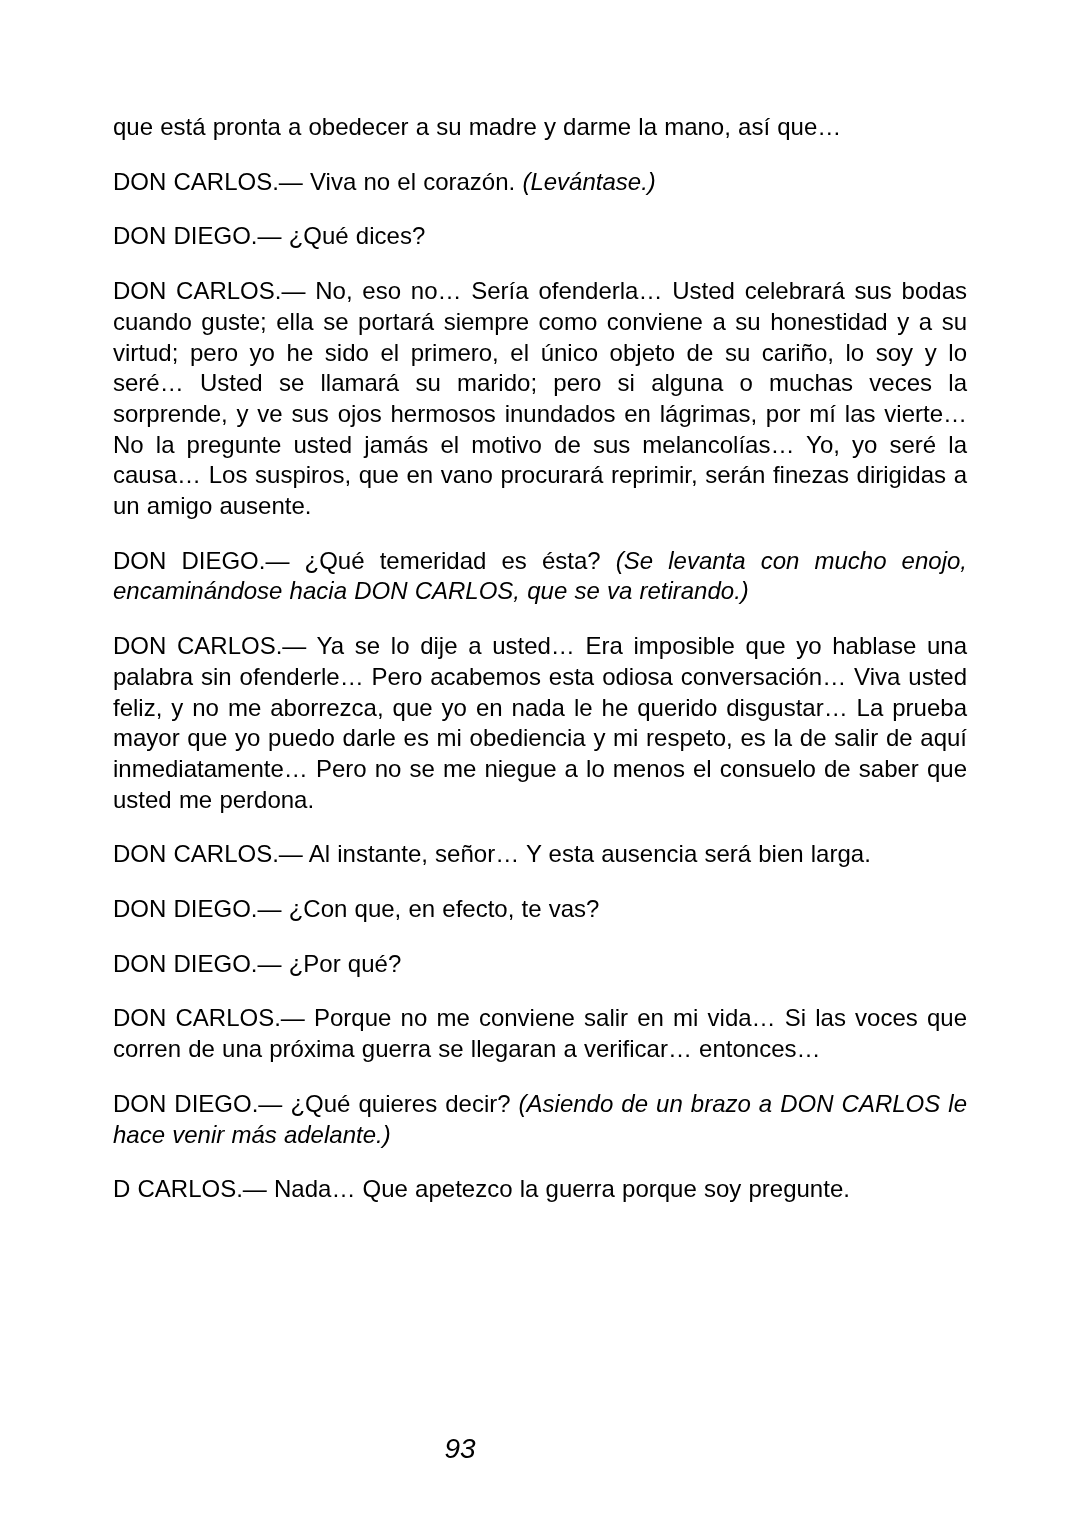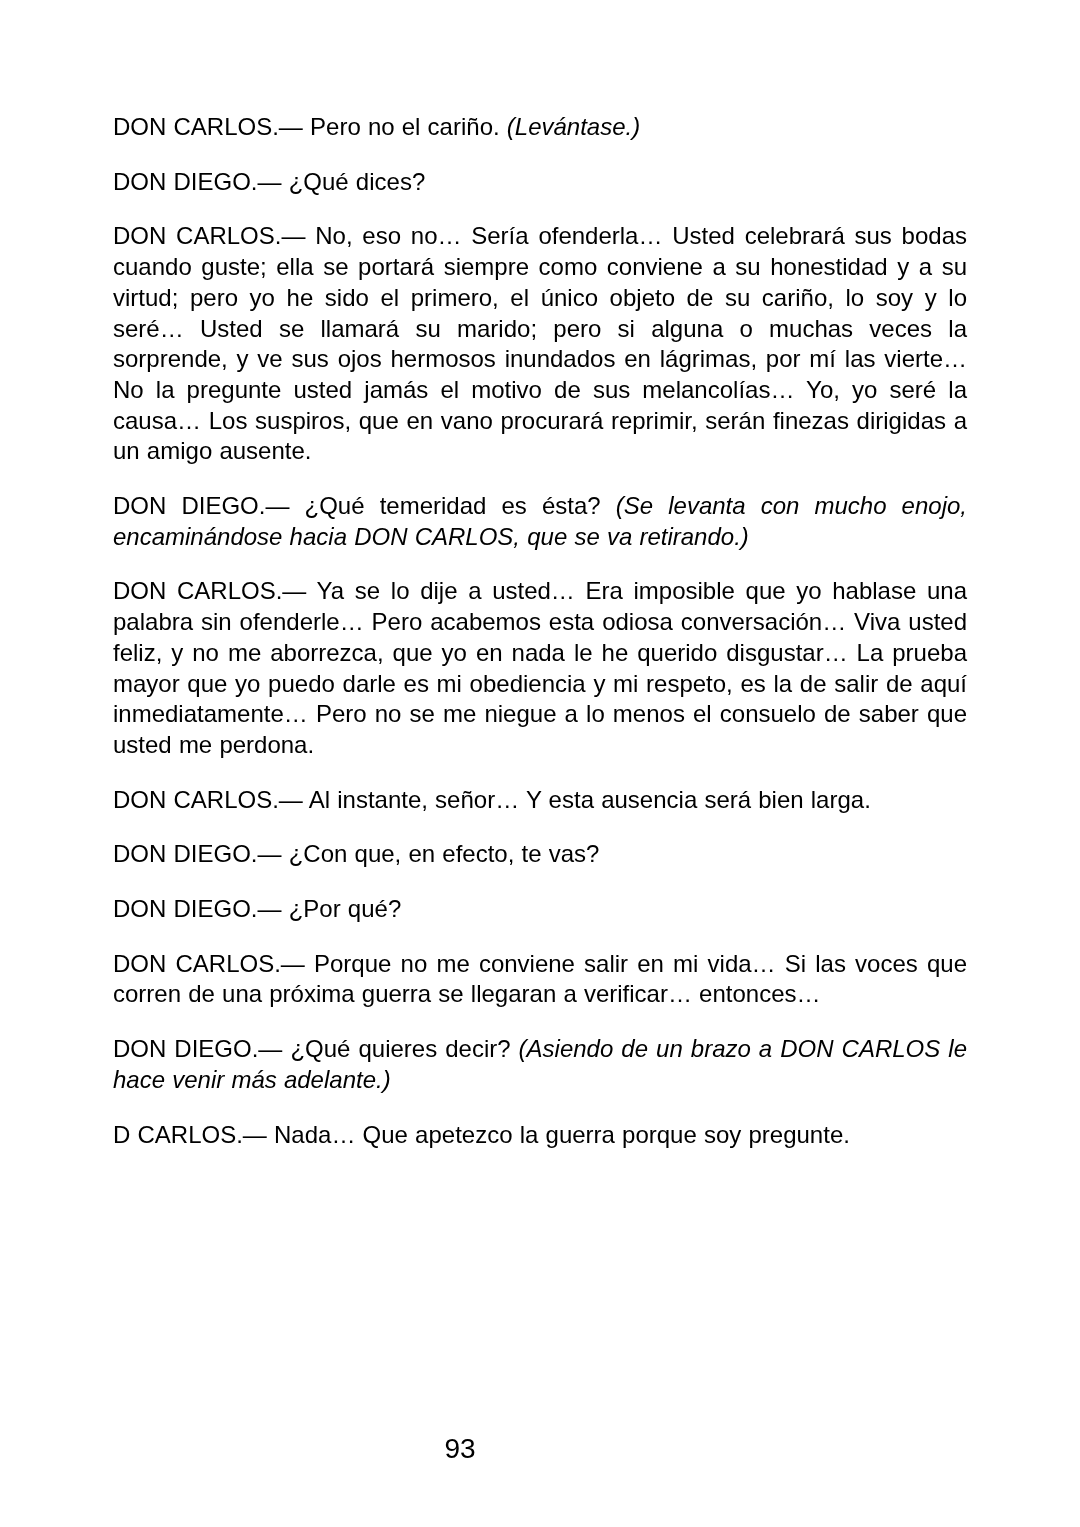--- a/index.html
+++ b/index.html
@@ -35,29 +35,31 @@
   }
   .page-number {
     position: absolute;
     top: 1433px;
     left: 0;
     width: 920px;
     text-align: center;
     font-size: 28px;
     line-height: 32px;
     color: #000000;
+    font-style: italic;
   }
 </style>
 </head>
 <body>
 
 <main class="page-content">
 
+  <p class="para"><span>que está pronta a obedecer a su madre y darme la mano, así que…</span></p>
 
-  <p class="para"><span>DON CARLOS.— Pero no el cariño. </span><span class="seg-italic">(Levántase.)</span></p>
+  <p class="para"><span>DON CARLOS.— Viva no el corazón. </span><span class="seg-italic">(Levántase.)</span></p>
 
   <p class="para"><span>DON DIEGO.— ¿Qué dices?</span></p>
 
   <p class="para"><span>DON CARLOS.— No, eso no… Sería ofenderla… Usted celebrará sus bodas cuando guste; ella se portará siempre como conviene a su honestidad y a su virtud; pero yo he sido el primero, el único objeto de su cariño, lo soy y lo seré… Usted se llamará su marido; pero si alguna o muchas veces la sorprende, y ve sus ojos hermosos inundados en lágrimas, por mí las vierte… No la pregunte usted jamás el motivo de sus melancolías… Yo, yo seré la causa… Los suspiros, que en vano procurará reprimir, serán finezas dirigidas a un amigo ausente.</span></p>
 
   <p class="para"><span>DON DIEGO.— ¿Qué temeridad es ésta? </span><span class="seg-italic">(Se levanta con mucho enojo, encaminándose hacia DON CARLOS, que se va retirando.)</span></p>
 
   <p class="para"><span>DON CARLOS.— Ya se lo dije a usted… Era imposible que yo hablase una palabra sin ofenderle… Pero acabemos esta odiosa conversación… Viva usted feliz, y no me aborrezca, que yo en nada le he querido disgustar… La prueba mayor que yo puedo darle es mi obediencia y mi respeto, es la de salir de aquí inmediatamente… Pero no se me niegue a lo menos el consuelo de saber que usted me perdona.</span></p>
 
   <p class="para"><span>DON CARLOS.— Al instante, señor… Y esta ausencia será bien larga.</span></p>

